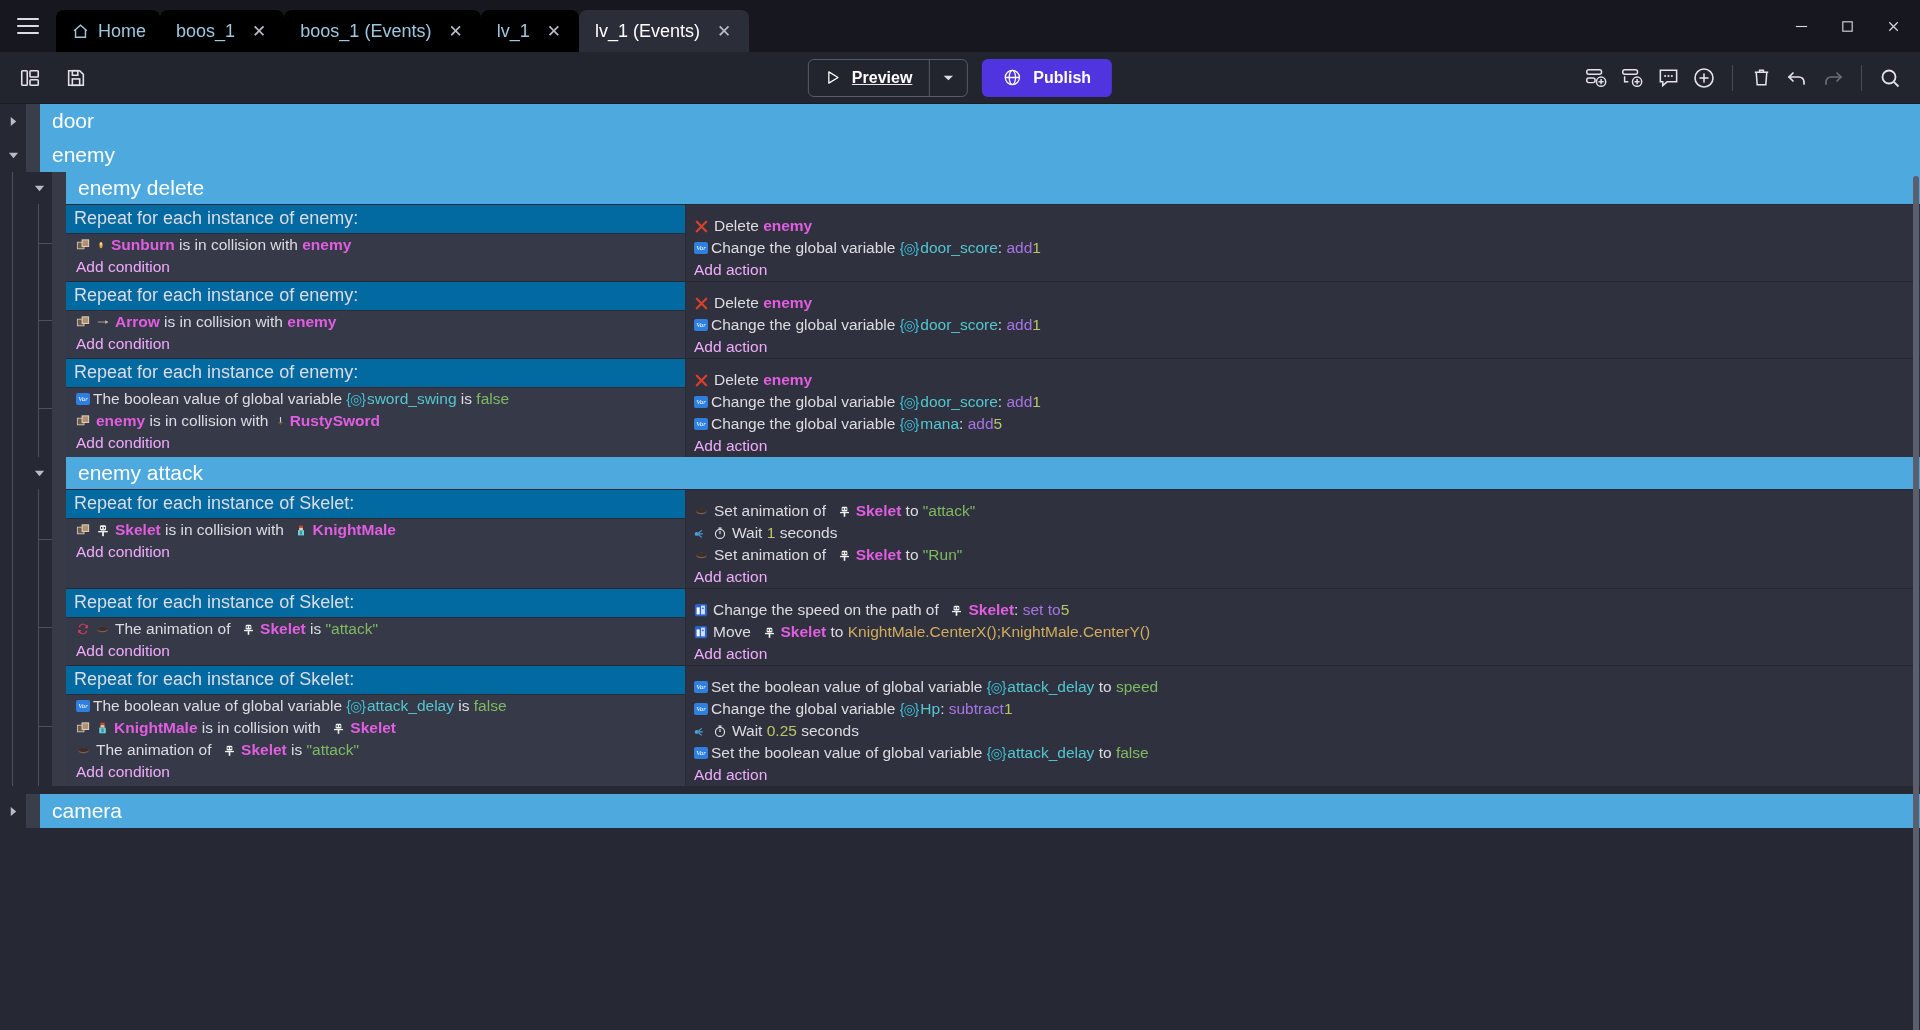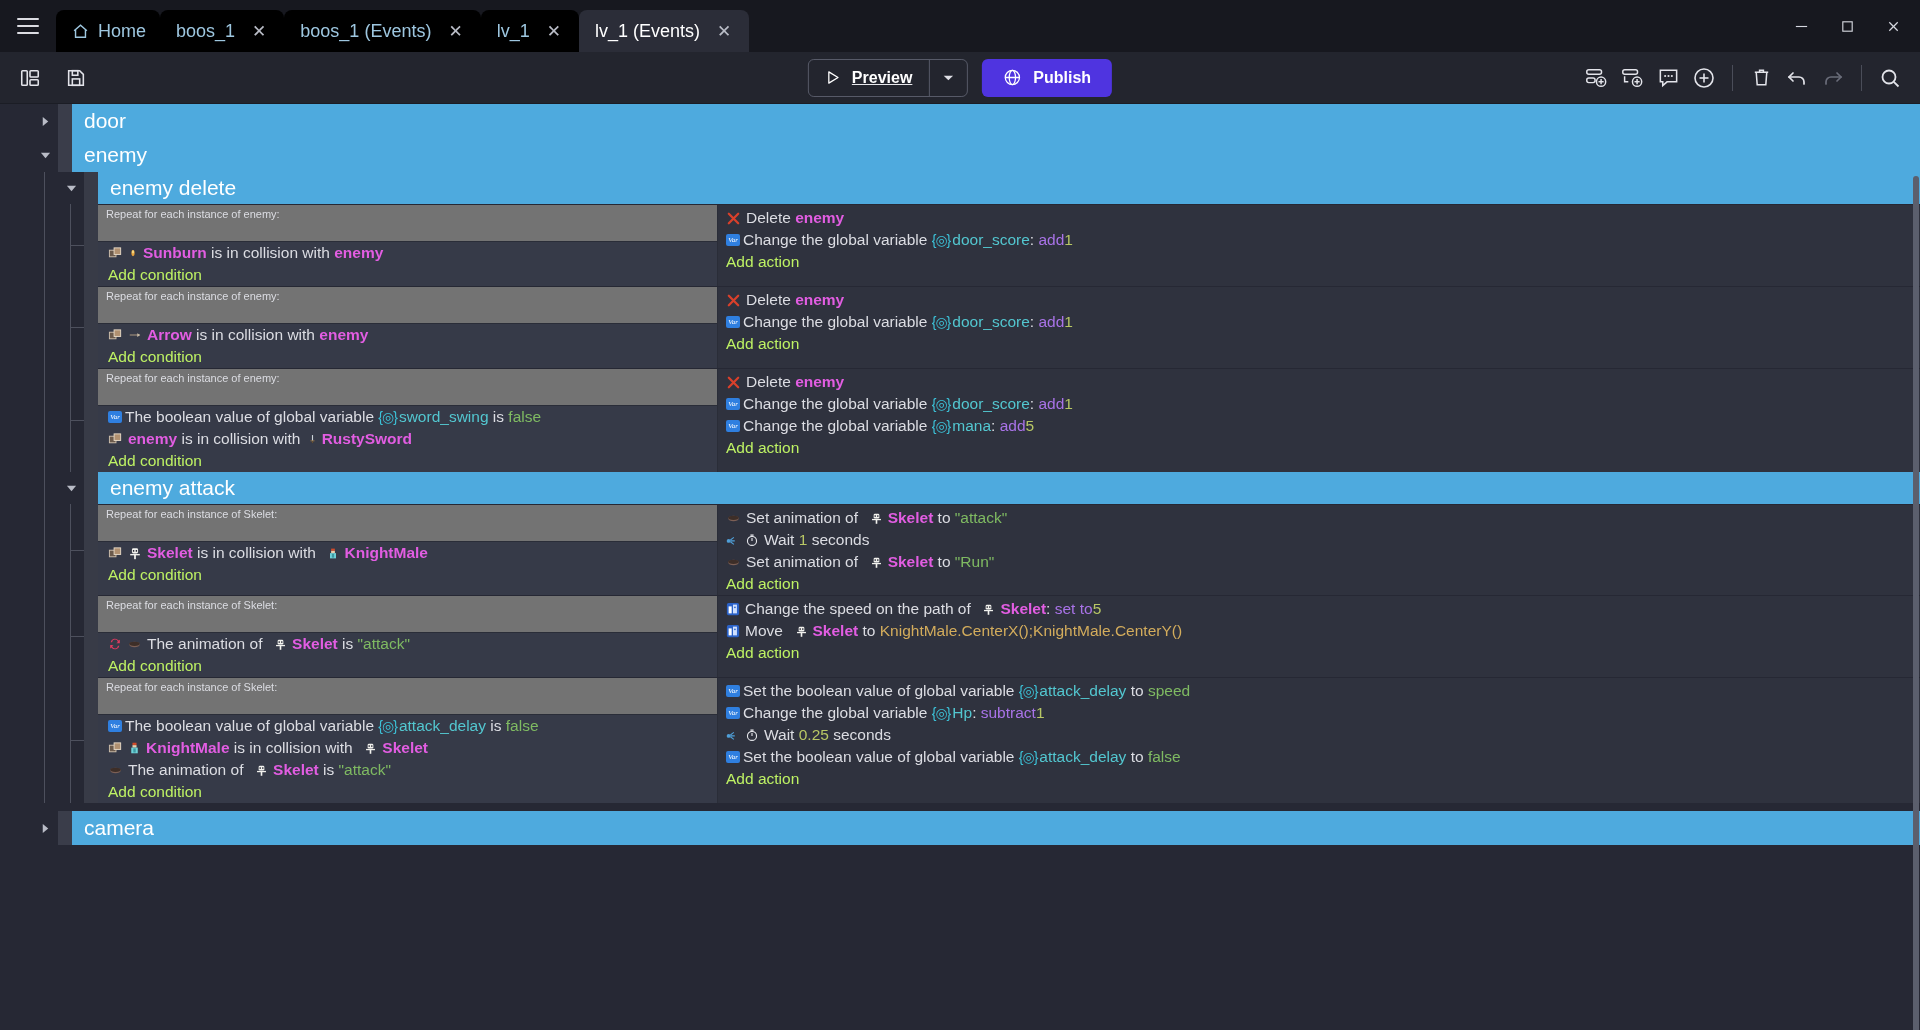--- a/index.html
+++ b/index.html
@@ -114,21 +114,21 @@
   .tb-right { margin-left: auto; display: flex; align-items: center; gap: 4px; }
   .tb-sep { width: 1px; height: 26px; background: #4a4d59; margin: 0 8px; }
 
   
   .sheet {
     position: relative;
     height: calc(1030px - 104px);
     background: #262834;
     overflow: hidden;
   }
-  .evrow { display: flex; align-items: stretch; position: relative; margin-left: 32px; }
+  .evrow { display: flex; align-items: stretch; position: relative; }
 
   
   .gutter {
     position: relative;
     flex: 0 0 auto;
     display: flex; align-items: stretch;
   }
   .tri {
     width: 26px;
     display: flex; align-items: center; justify-content: center;
@@ -182,45 +182,45 @@
   .conds {
     flex: 0 0 620px;
     background: #363a48;
     border-right: 1px solid #2a2d38;
     position: relative;
   }
   .acts {
     flex: 1 1 auto;
     background: #2f323e;
     position: relative;
-    padding-top: 2px;
+    padding-top: 10px;
   }
   .forline {
-    background: #737373;
+    background: #0369a1;
     color: #dcdde3;
-    font-size: 11px;
-    padding: 3px 0 21px 8px;
+    font-size: 18px;
+    padding: 3px 0 4px 8px;
     border-bottom: 1px solid #2a2d38;
     white-space: nowrap;
   }
   .cline, .aline {
     font-size: 15.5px;
     line-height: 22px;
     padding: 0 6px;
     display: flex; align-items: center;
     flex-wrap: nowrap;
     white-space: nowrap;
     color: #dcdde3;
   }
   .cline { padding-left: 10px; }
   .aline { padding-left: 8px; }
   .addline {
     font-size: 15.5px;
     line-height: 22px;
-    color: #bef264;
+    color: #f0abfc;
     padding-left: 10px;
     cursor: pointer;
   }
   .acts .addline { padding-left: 8px; }
 
   
   .t-obj   { color: #e25de2; font-weight: bold; }
   .t-var   { color: #53c7d0; }
   .t-str   { color: #7fba62; }
   .t-num   { color: #b8c765; }

